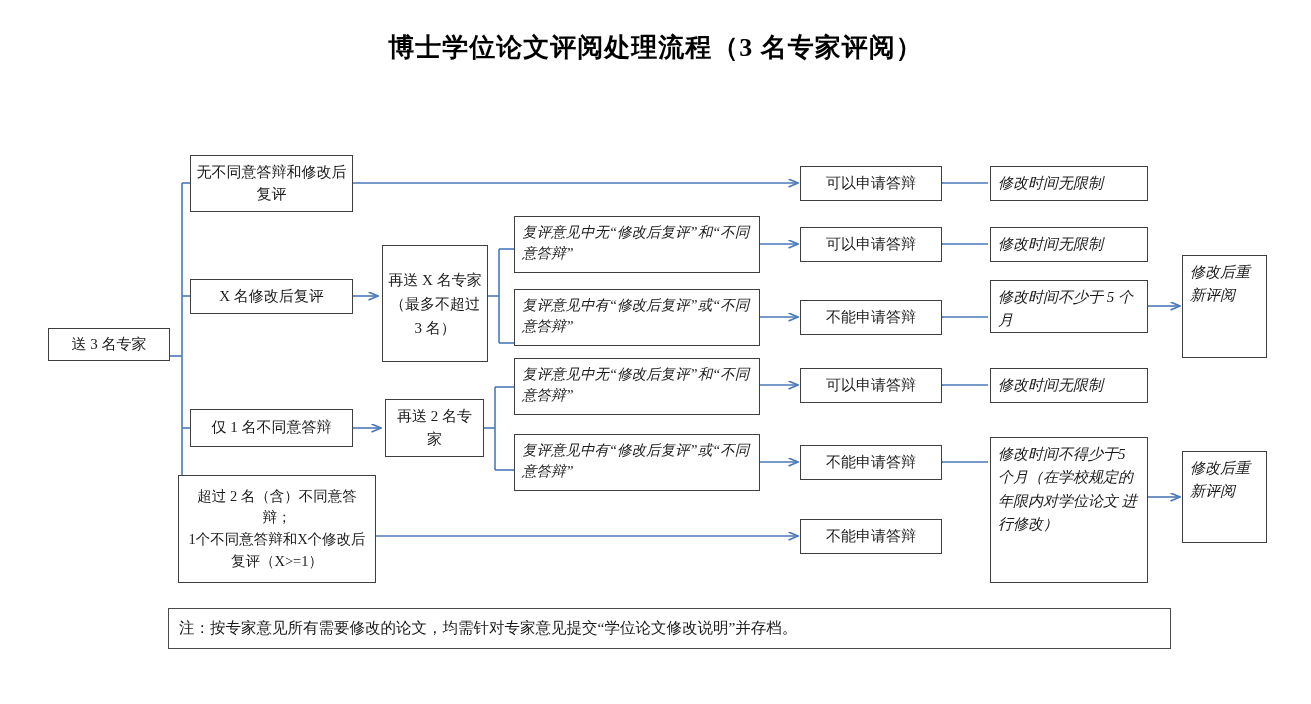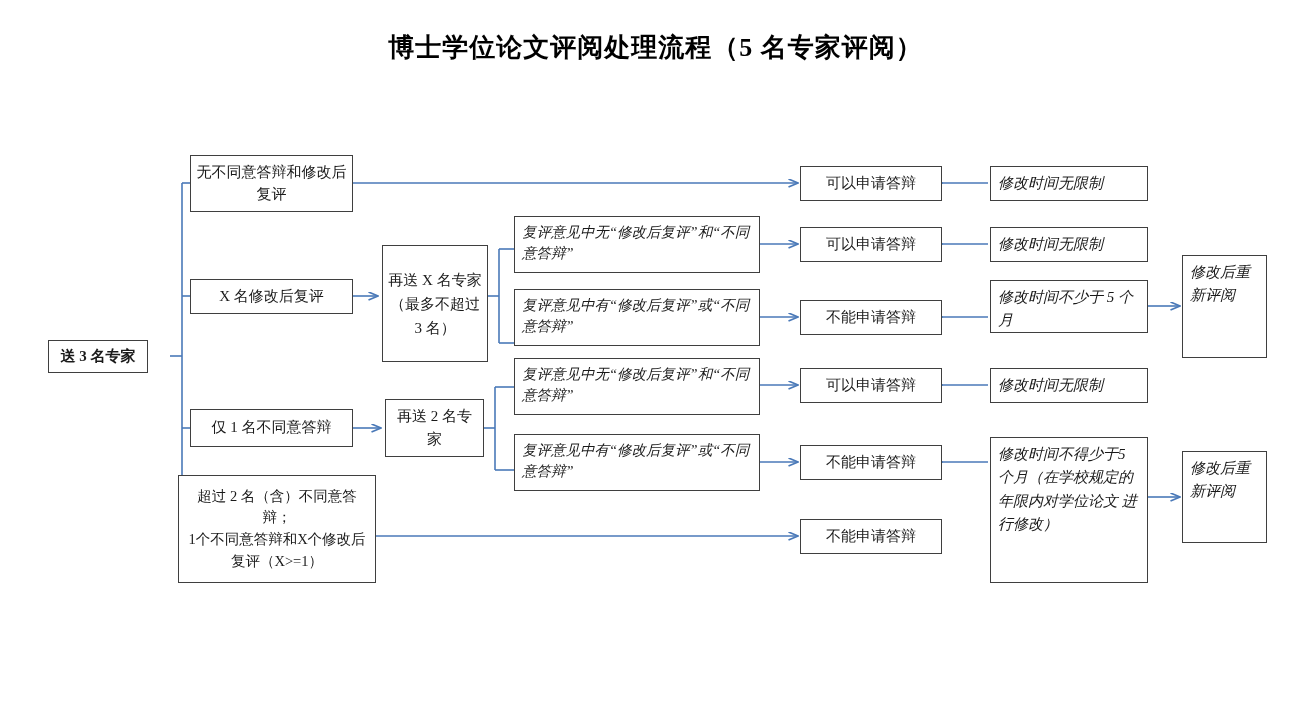--- a/index.html
+++ b/index.html
@@ -72,21 +72,21 @@
     height: 704px;
     z-index: 1;
     pointer-events: none;
   }
 </style>
 </head>
 <body>
 
 <div id="page">
 
-  <div id="title">博士学位论文评阅处理流程（5 名专家评阅）</div>
+  <div id="title">博士学位论文评阅处理流程（3 名专家评阅）</div>
 
   <svg class="wires" viewBox="0 0 1311 704">
     <defs>
       <marker id="arrow" markerWidth="11" markerHeight="9" refX="10" refY="4.5" orient="auto" markerUnits="userSpaceOnUse">
         <path d="M0.5,0.5 L10,4.5 L0.5,8.5" fill="none" stroke="#4a79b8" stroke-width="1.7"></path>
       </marker>
       <marker id="arrowL" markerWidth="11" markerHeight="9" refX="1" refY="4.5" orient="auto" markerUnits="userSpaceOnUse">
         <path d="M10.5,0.5 L1,4.5 L10.5,8.5" fill="none" stroke="#4a79b8" stroke-width="1.7"></path>
       </marker>
     </defs>
@@ -135,21 +135,21 @@
 
       <path d="M988,462 L942,462" marker-end="url(#arrowL)"></path>
 
       <path d="M1148,497 L1180,497" marker-end="url(#arrow)"></path>
 
       <path d="M376,536 L798,536" marker-end="url(#arrow)"></path>
 
     </g>
   </svg>
 
-  <div class="node" style="left:48px; top:340px; width:100px; height:33px;font-weight:bold;">送 3 名专家</div>
+  <div class="node" style="left:48px; top:328px; width:122px; height:33px;">送 3 名专家</div>
 
   <div class="node" style="left:190px; top:155px; width:163px; height:57px; font-size:15px;">无不同意答辩和修改后复评</div>
 
   <div class="node" style="left:190px; top:279px; width:163px; height:35px;">X 名修改后复评</div>
 
   <div class="node" style="left:190px; top:409px; width:163px; height:38px;">仅 1 名不同意答辩</div>
 
   <div class="node" style="left:178px; top:475px; width:198px; height:108px; font-size:14.5px; line-height:1.5; white-space:pre-line;">超过 2 名（含）不同意答辩；
 1个不同意答辩和X个修改后复评（X&gt;=1）</div>
 
@@ -184,14 +184,15 @@
   <div class="node align-left align-top" style="left:990px; top:280px; width:158px; height:53px; line-height:1.5;">修改时间不少于 5 个月</div>
 
   <div class="node align-left" style="left:990px; top:368px; width:158px; height:35px;">修改时间无限制</div>
 
   <div class="node align-left align-top" style="left:990px; top:437px; width:158px; height:146px; line-height:1.55;">修改时间不得少于5 个月（在学校规定的 年限内对学位论文 进行修改）</div>
 
   <div class="node align-left align-top" style="left:1182px; top:255px; width:85px; height:103px; line-height:1.55;">修改后重新评阅</div>
 
   <div class="node align-left align-top" style="left:1182px; top:451px; width:85px; height:92px; line-height:1.55;">修改后重新评阅</div>
 
+  <div class="note-box" style="left:168px; top:608px; width:1003px; height:41px;">注：按专家意见所有需要修改的论文，均需针对专家意见提交“学位论文修改说明”并存档。</div>
 
 </div>
 
 </body></html>

